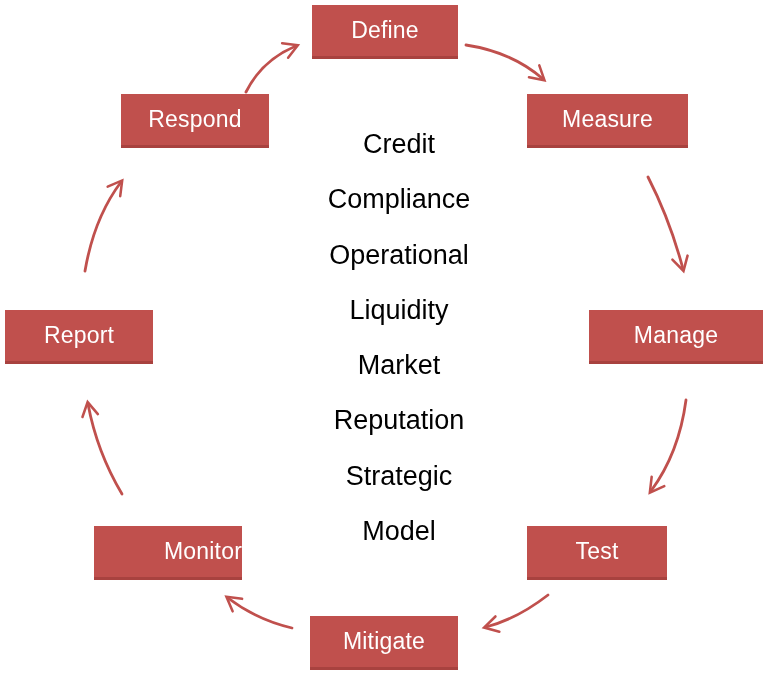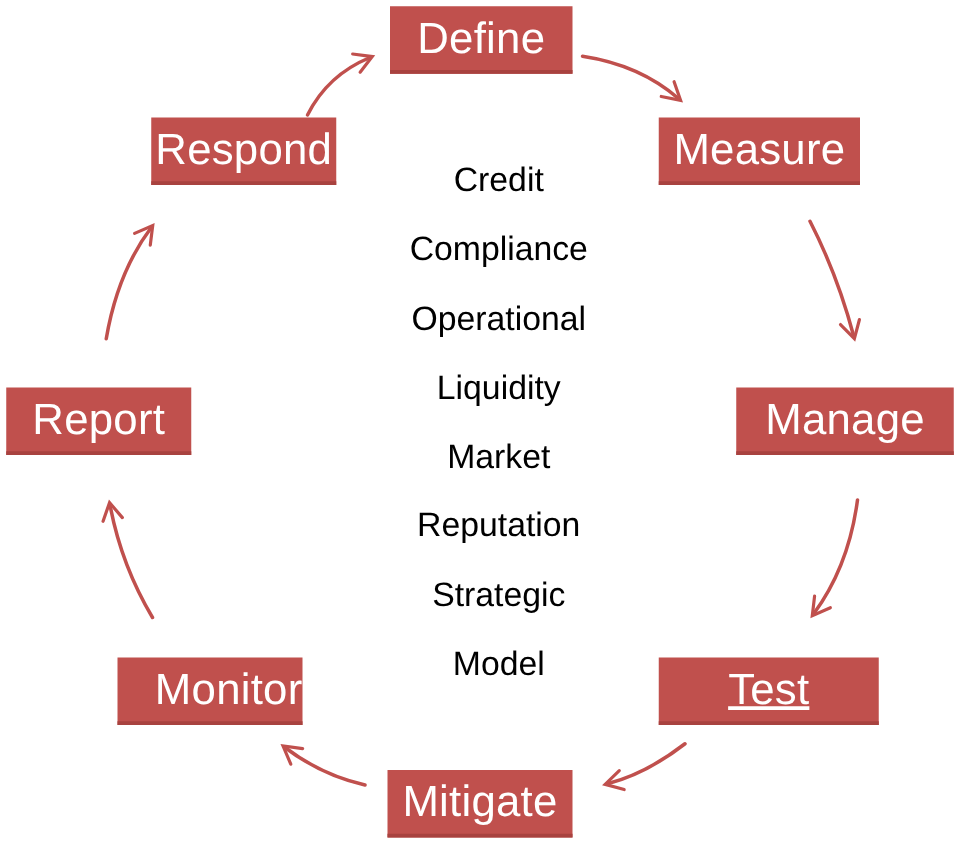--- a/index.html
+++ b/index.html
@@ -22,27 +22,27 @@
   .arrow-path{fill:none;stroke:var(--arrow);stroke-width:2.8px;stroke-linecap:round;}
   .arrowhead{fill:none;stroke:var(--arrow);stroke-width:1.3px;stroke-linecap:round;stroke-linejoin:miter;}
   .node{
     position:absolute;
     height:54px;
     box-sizing:border-box;
     display:flex;align-items:center;justify-content:center;
     background:var(--node-fill);
     border-bottom:3px solid var(--node-edge);
     color:var(--node-text);
-    font-size:35px;
+    font-size:23px;
     letter-spacing:0.2px;
   }
   .node-define  {left:312px;top:5px;  width:146px;}
   .node-measure {left:527px;top:94px; width:161px;}
   .node-manage  {left:589px;top:310px;width:174px;}
-  .node-test    {left:527px;top:526px;width:176px;text-decoration:underline;}
+  .node-test    {left:527px;top:526px;width:140px;}
   .node-mitigate{left:310px;top:616px;width:148px;}
   .node-monitor {left:94px; top:526px;width:148px;justify-content:flex-end;}
   .node-report  {left:5px;  top:310px;width:148px;}
   .node-respond {left:94px; top:94px; width:148px;margin-left:27px;}
   .center-list{
     position:absolute;left:0;right:0;top:117px;
     text-align:center;
     color:var(--center-text);
     font-size:27px;
     padding-left:29px;

